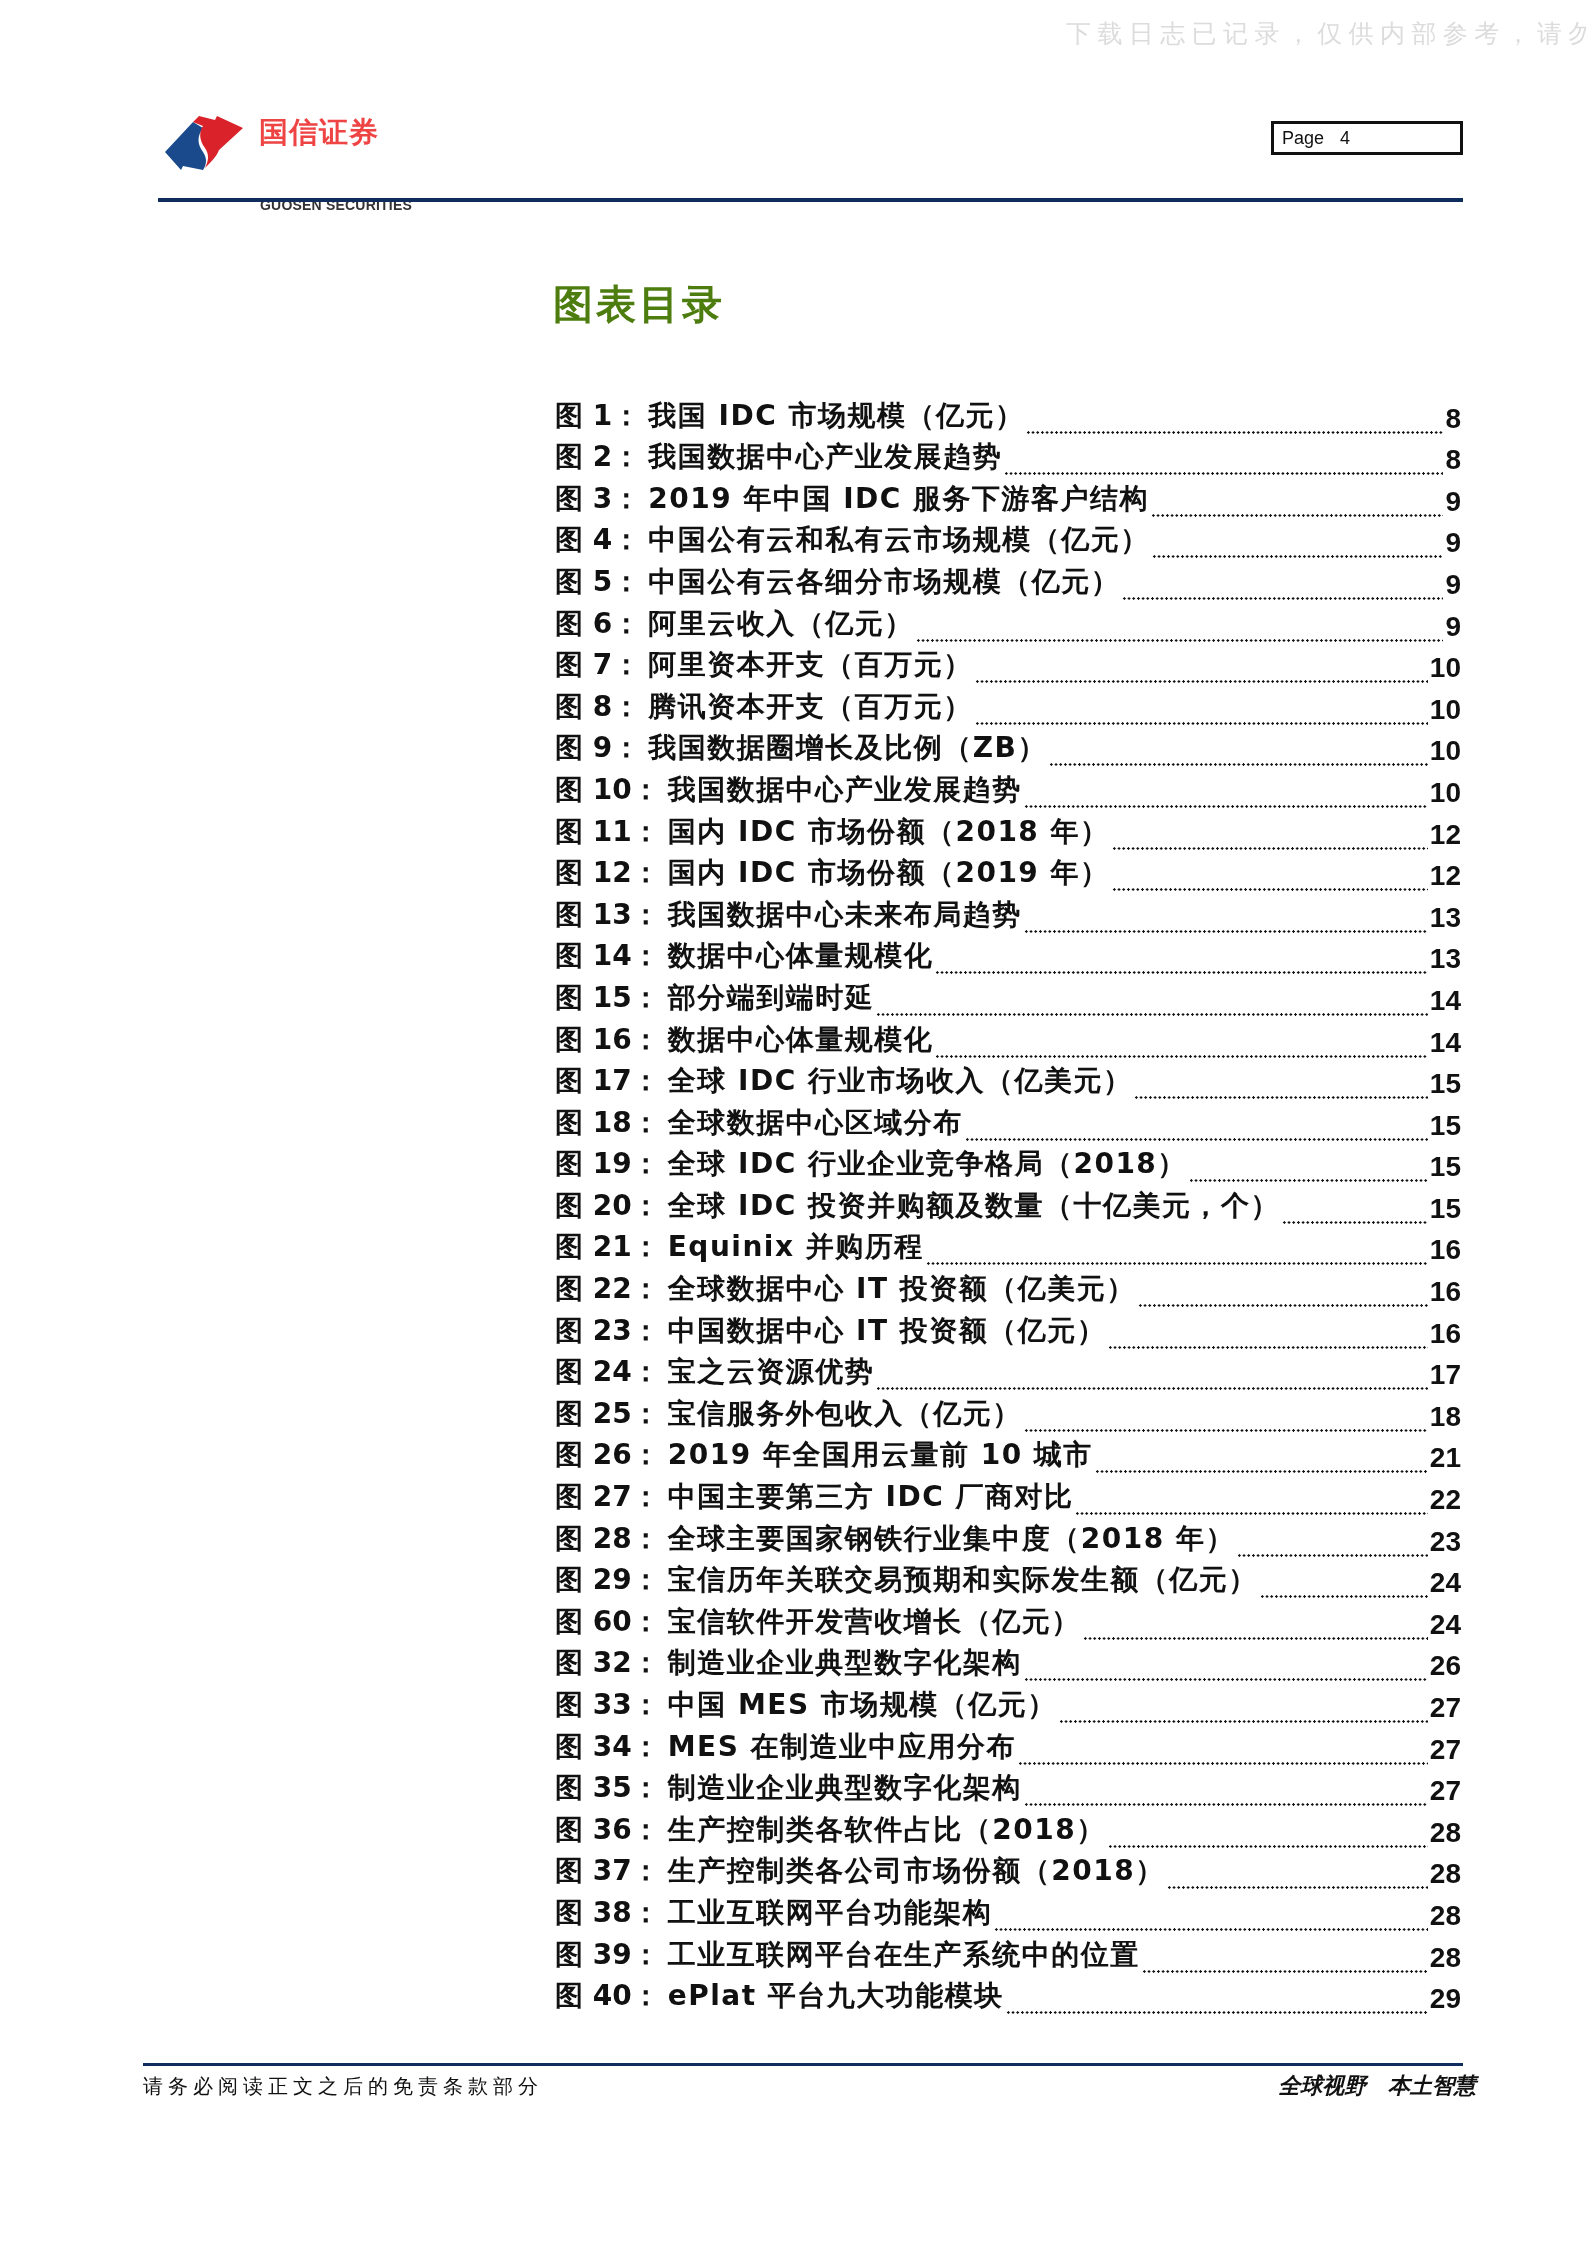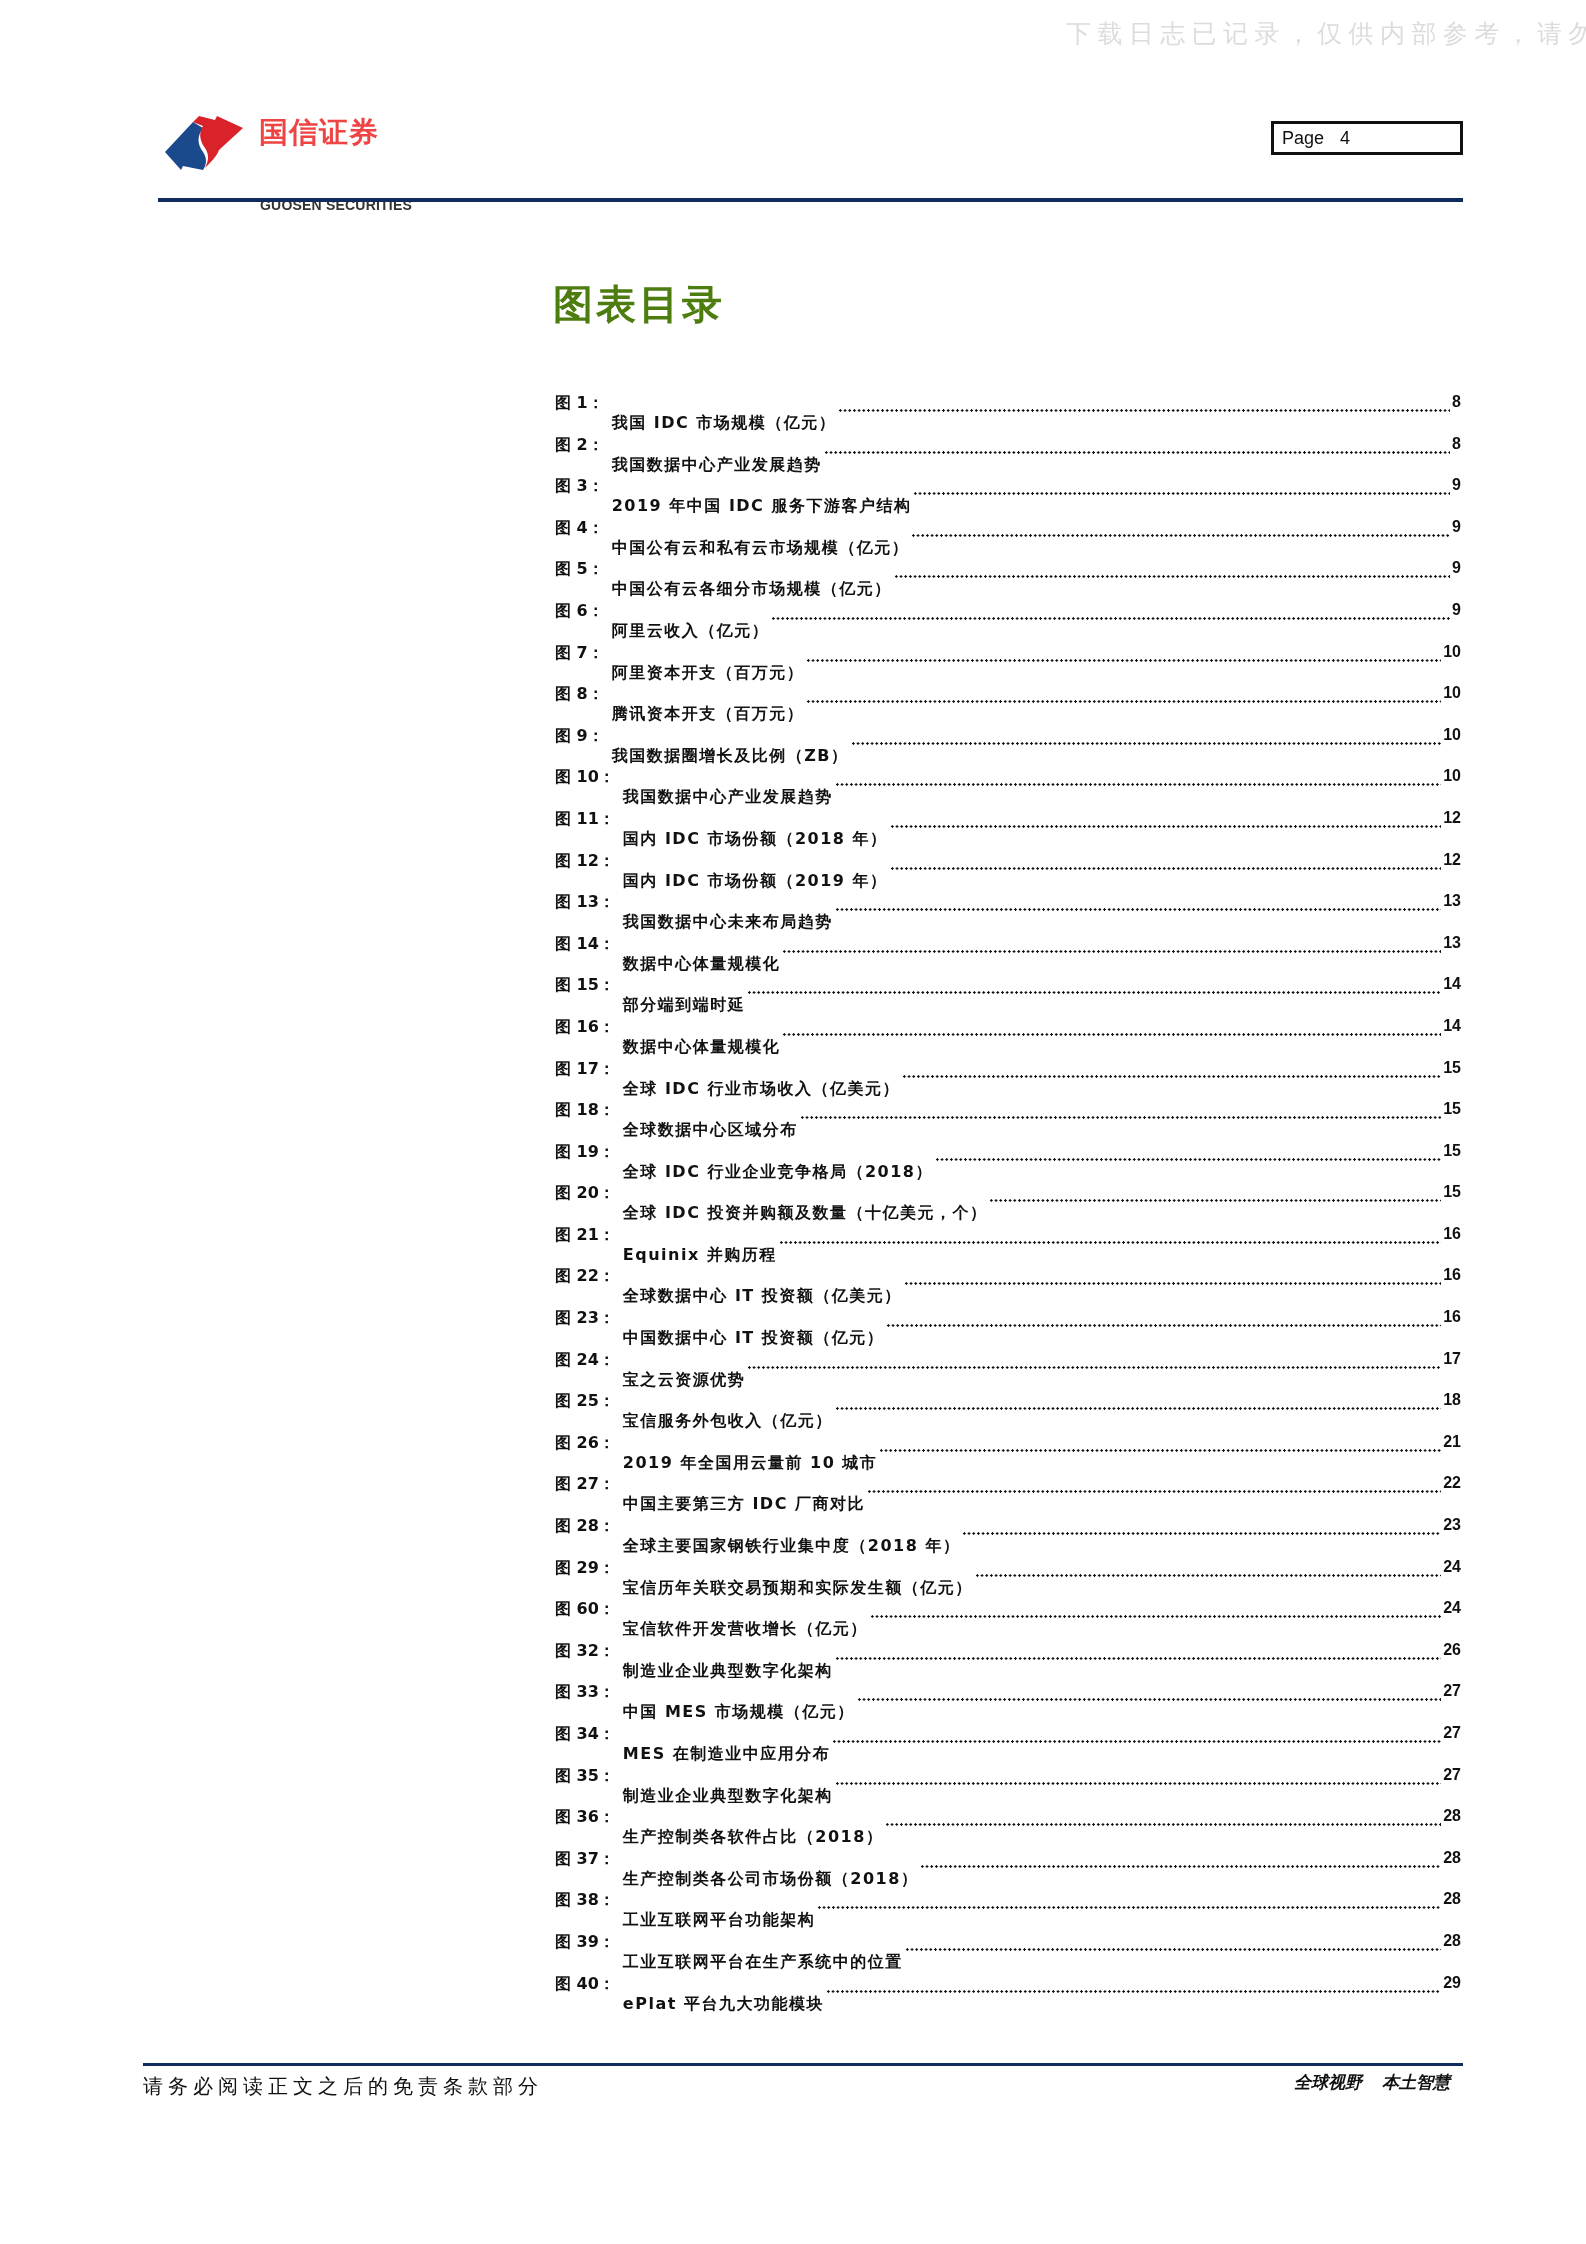--- a/index.html
+++ b/index.html
@@ -14,33 +14,33 @@
   .logo-en { position: absolute; left: 97px; top: 41px; font-size: 14px; font-weight: bold; color: #333;
              font-family: "Liberation Sans", sans-serif; white-space: nowrap; letter-spacing: 0.2px; margin-top: 44px; }
   .page-box { position: absolute; left: 1271px; top: 121px; width: 186px; height: 28px;
               border: 3px solid #111; box-sizing: content-box; }
   .page-box span { position: absolute; left: 8px; top: 4px; font-size: 18px; font-family: "Liberation Sans", sans-serif; white-space: nowrap; text-align: center; }
   .page-box .num { left: 66px; }
   .rule-top { position: absolute; left: 158px; top: 198px; width: 1305px; height: 4px; background: #0e2c5c; }
   .title { position: absolute; left: 553px; top: 277px; font-size: 40px; font-weight: bold; letter-spacing: 3px;
            font-family: "DejaVu Serif", serif; color: #4d7c0f; white-space: nowrap; }
   .toc { position: absolute; left: 555px; top: 393px; width: 906px; }
-  .toc-row { display: flex; align-items: flex-start; height: 41.6px; font-size: 16px; font-weight: bold;
+  .toc-row { display: flex; align-items: flex-end; height: 41.6px; font-size: 28px; font-weight: bold;
              font-family: "DejaVu Sans", "Liberation Sans", sans-serif; white-space: nowrap; cursor: pointer; }
   .toc-label { flex: 0 0 auto; padding-right: 8px; }
   .toc-title { flex: 0 0 auto; letter-spacing: 1.5px; margin-top: 20px; }
   .toc-dots { flex: 1 1 auto; overflow: hidden; margin: 0 2px; position: relative; height: 20px; }
   .toc-dots::after { content: ""; position: absolute; left: 0; right: 0; bottom: 1px; height: 3px;
                      background-image: radial-gradient(circle, #111 1.1px, transparent 1.4px);
                      background-size: 4.7px 3px; background-repeat: repeat-x; }
   .toc-page { flex: 0 0 auto; text-align: right; font-family: "Liberation Sans", sans-serif; }
   .rule-bottom { position: absolute; left: 143px; top: 2063px; width: 1320px; height: 3px; background: #0e2c5c; }
   .footer-left { position: absolute; left: 143px; top: 2073px; font-size: 20px; letter-spacing: 5px;
                  font-family: "DejaVu Serif", serif; color: #111; white-space: nowrap; }
-  .footer-right { position: absolute; right: 136px; top: 2071px; font-size: 17px; font-weight: bold; font-style: italic;
+  .footer-right { position: absolute; right: 110px; top: 2071px; font-size: 22px; font-weight: bold; font-style: italic;
                   font-family: "DejaVu Serif", serif; color: #111; white-space: nowrap; word-spacing: 14px; }
 </style>
 </head>
 <body>
 
 <div class="watermark">下载日志已记录，仅供内部参考，请勿外传</div>
 
 <div class="logo">
   <svg class="logo-mark" viewBox="0 0 82 58">
     <path d="M2 38 L30 8 L40 14 C34 22 34 30 40 38 C44 44 44 50 40 56 L20 52 L18 56 Z" fill="#1b4a8c"></path>

